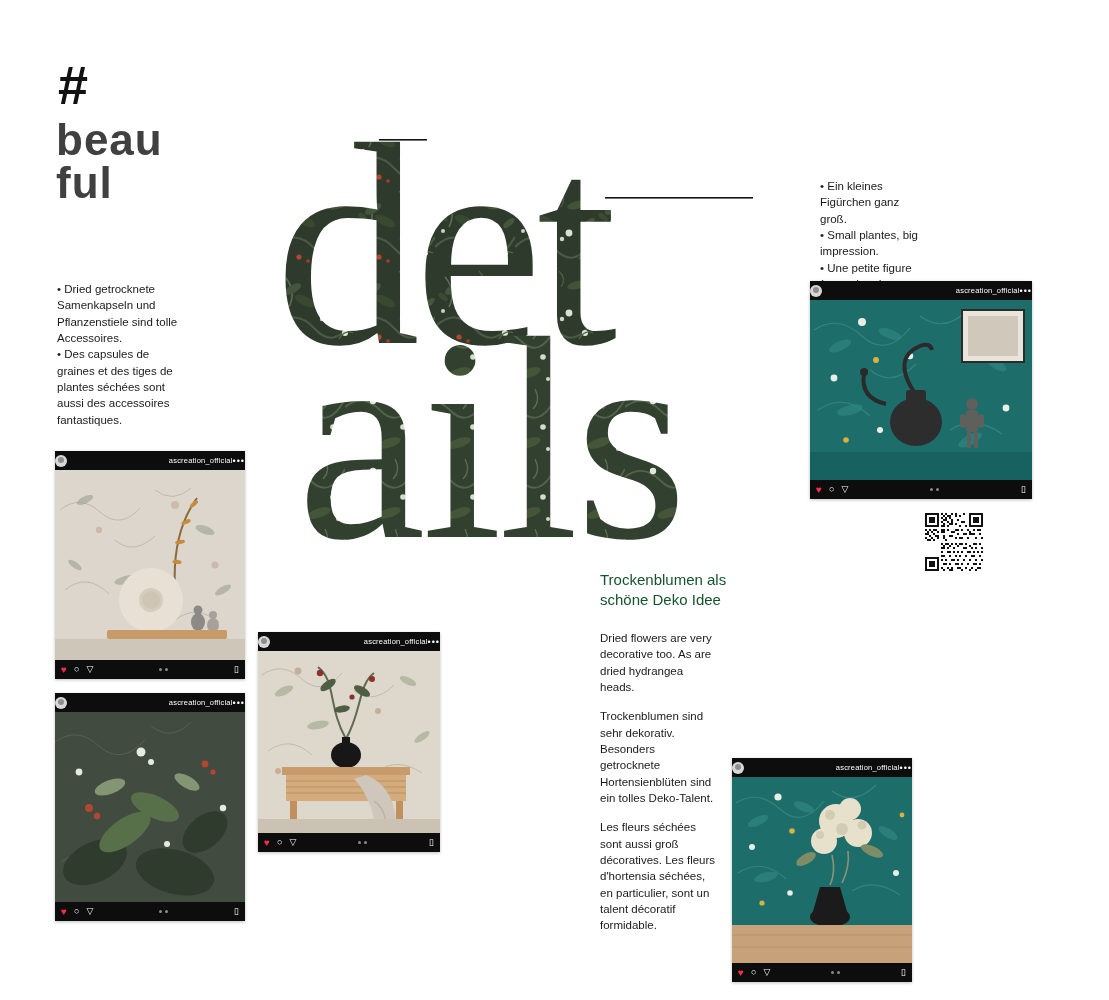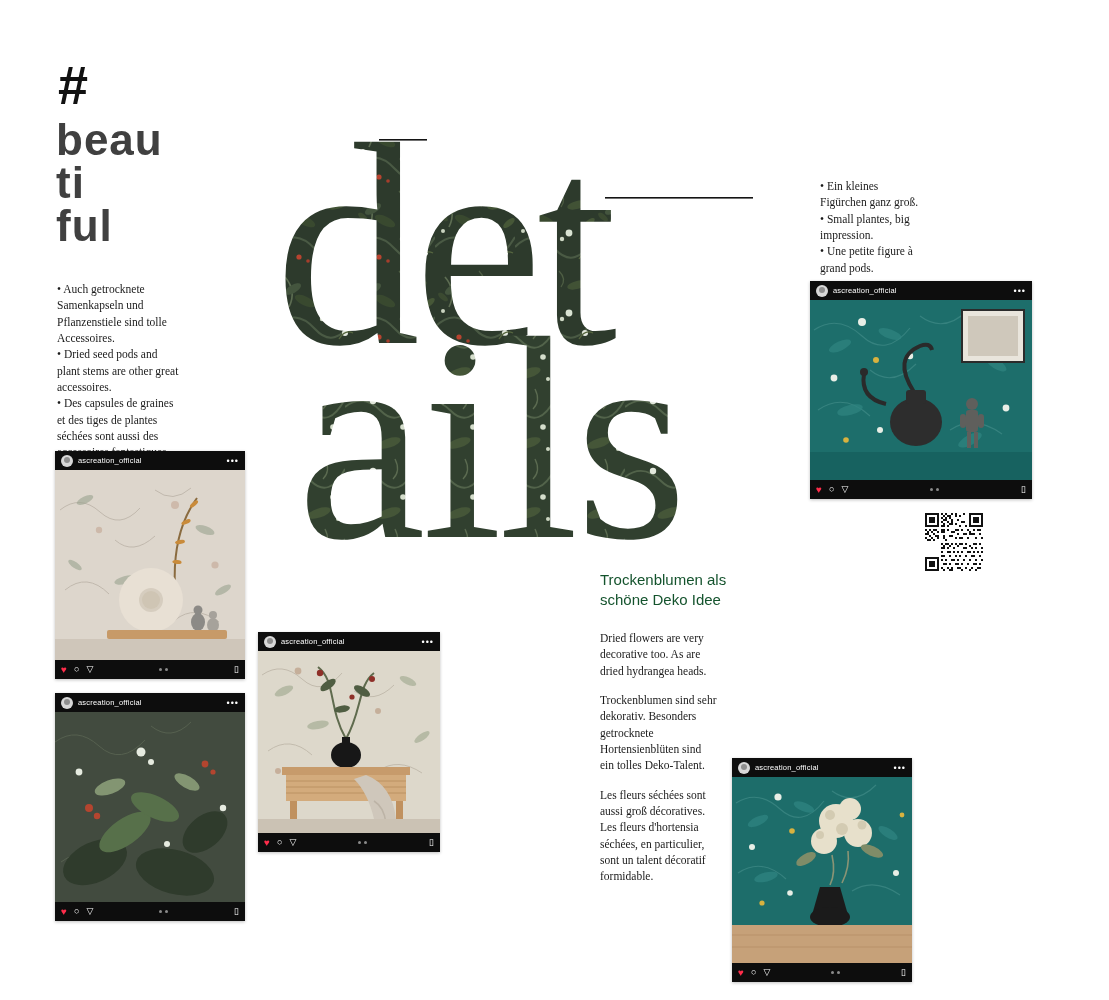--- a/index.html
+++ b/index.html
@@ -19,21 +19,21 @@
   }
   .beautiful{
     position:absolute;left:56px;top:118px;width:180px;
     font-family:"Liberation Sans", sans-serif;
     font-size:44px;font-weight:700;color:#404040;line-height:0.98;
     letter-spacing:1px;
   }
   .beautiful div{white-space:pre;}
 
   .serif-block{
-    font-family:Liberation Serif, serif;
+    font-family:Liberation Sans, sans-serif;
     font-size:11.5px;line-height:1.42;color:#1a1a1a;
   }
   .leftcaps{position:absolute;left:57px;top:281px;width:125px;}
   .leftcaps p{margin:0;}
 
   
   .headline{
     position:absolute;left:275px;top:107px;width:490px;height:470px;
   }
   .hl-svg{display:block;width:490px;height:470px;}
@@ -52,22 +52,22 @@
   
   .rightcaps{position:absolute;left:820px;top:178px;width:100px;}
   .rightcaps p{margin:0;}
 
   
   .ig{
     position:absolute;background:#0d0d0d;
     box-shadow:0 1px 3px rgba(0,0,0,.25);
   }
   .ig-head{
-    height:19px;display:flex;align-items:center;gap:5px;
-    padding:0 6px;box-sizing:border-box;
+    height:19px;display:flex;align-items:center;
+    padding:0 0;box-sizing:border-box;text-align:right;
   }
   .ig-avatar{
     width:12px;height:12px;border-radius:50%;
     background:#d8d8d8;flex:0 0 auto;position:relative;
   }
   .ig-avatar:after{
     content:"";position:absolute;left:3px;top:2.5px;
     width:6px;height:6px;border-radius:50%;
     background:#8e8e8e;
   }
@@ -94,27 +94,25 @@
 </style>
 </head>
 <body>
 
 <div class="page">
 
   <div class="hash">#</div>
 
   <div class="beautiful">
     <div>beau</div>
-    <div>ti</div>
     <div>ful</div>
   </div>
 
   <div class="leftcaps serif-block">
-    <p>• Auch getrocknete Samenkapseln und Pflanzenstiele sind tolle Accessoires.</p>
-    <p>• Dried seed pods and plant stems are other great accessoires.</p>
+    <p>• Dried getrocknete Samenkapseln und Pflanzenstiele sind tolle Accessoires.</p>
     <p>• Des capsules de graines et des tiges de plantes séchées sont aussi des accessoires fantastiques.</p>
   </div>
 
   <div class="headline">
     <svg class="hl-svg" viewBox="0 0 490 470">
       <defs>
 
         <pattern id="botanical" width="80" height="80" patternUnits="userSpaceOnUse">
           <rect width="80" height="80" fill="#2d3a2c"></rect>
           <path d="M0 60 Q20 40 40 62 T80 50" stroke="#4a5a44" stroke-width="2" fill="none"></path>

